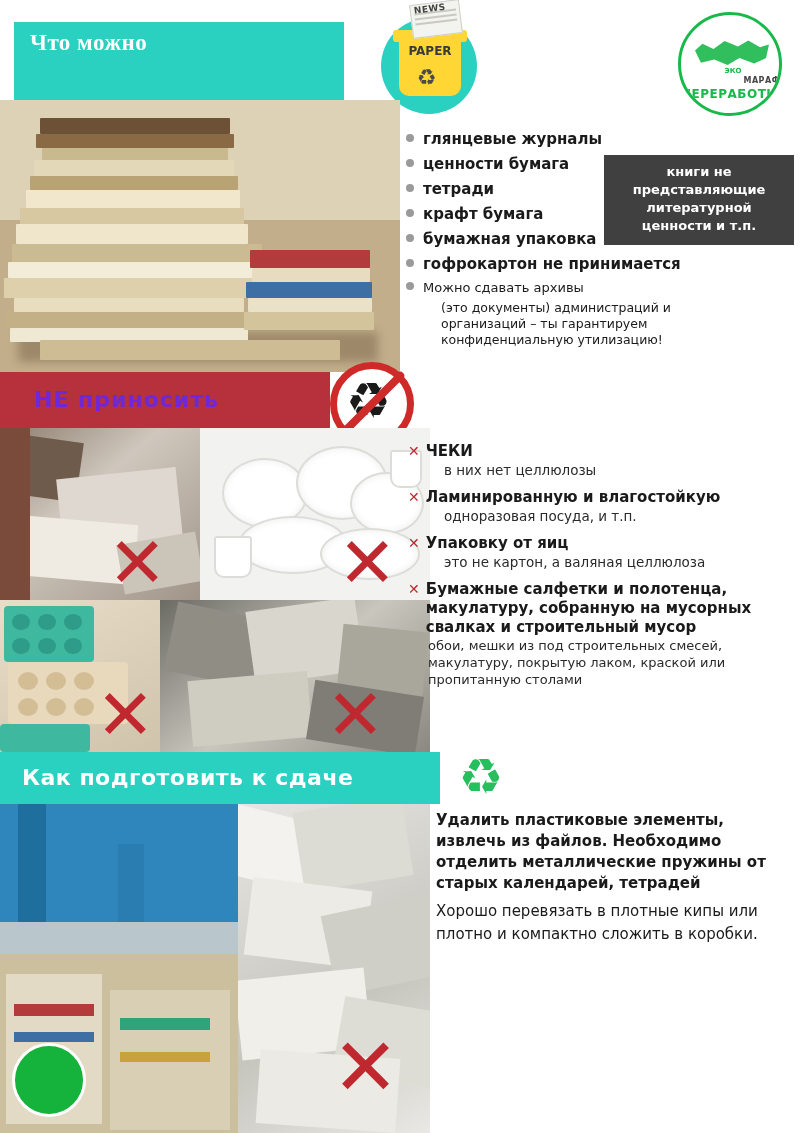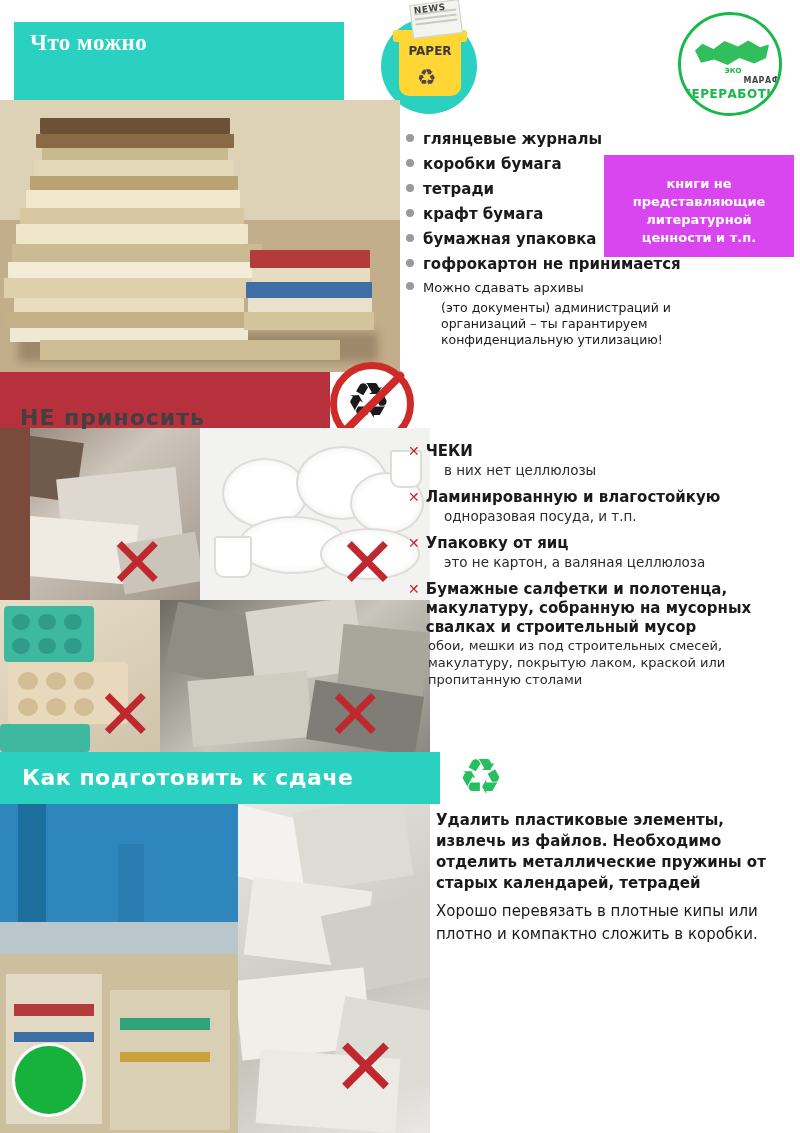--- a/index.html
+++ b/index.html
@@ -146,41 +146,40 @@
   }
   .bullet-text.reg { font-weight: normal; font-size: 13px; }
   .sub-note {
     margin-left: 35px; margin-top: -2px;
     font-size: 12.5px; color: #1a1a1a; line-height: 16px;
   }
 
   
   .callout {
     position: absolute; left: 604px; top: 155px;
-    width: 190px; padding: 20px 6px 10px 6px;
-    background: #d946ef;
+    width: 190px; padding: 8px 6px 10px 6px;
+    background: #404040;
     color: #ffffff;
     font-size: 13px;
     font-weight: bold;
     text-align: center;
     line-height: 18px;
   }
 
   
   .band-red {
     position: absolute; left: 0px; top: 372px;
     width: 330px; height: 56px;
     background: #b7313d;
   }
   .band-red-label {
-    position: absolute; left: 20px; top: 387px;
-    font-size: 22px; font-weight: bold; color: #404040;
+    position: absolute; left: 34px; top: 387px;
+    font-size: 22px; font-weight: bold; color: #6d28d9;
     letter-spacing: 1px;
     z-index: 4;
-    margin-top: 18px;
   }
   .noreplay {
     position: absolute; left: 330px; top: 362px;
     width: 84px; height: 84px;
   }
   .noreplay-circle {
     position: absolute; left:0; top:0; width: 84px; height: 84px;
     border-radius: 50%;
     border: 7px solid #cf2a2a;
     background: #ffffff;
@@ -332,21 +331,21 @@
     <div class="bk" style="left:40px;top:240px;width:300px;height:20px;background:#cdbc94;"></div>
   </div>
 
   <div class="bullets">
     <div class="bullet-row">
       <span class="bullet-dot"></span>
       <span class="bullet-text">глянцевые журналы</span>
     </div>
     <div class="bullet-row">
       <span class="bullet-dot"></span>
-      <span class="bullet-text">коробки бумага</span>
+      <span class="bullet-text">ценности бумага</span>
     </div>
     <div class="bullet-row">
       <span class="bullet-dot"></span>
       <span class="bullet-text">тетради</span>
     </div>
     <div class="bullet-row">
       <span class="bullet-dot"></span>
       <span class="bullet-text">крафт бумага</span>
     </div>
     <div class="bullet-row">

